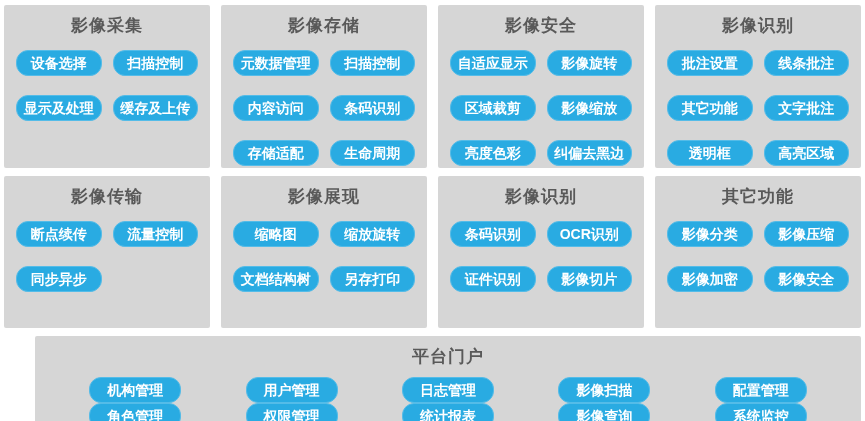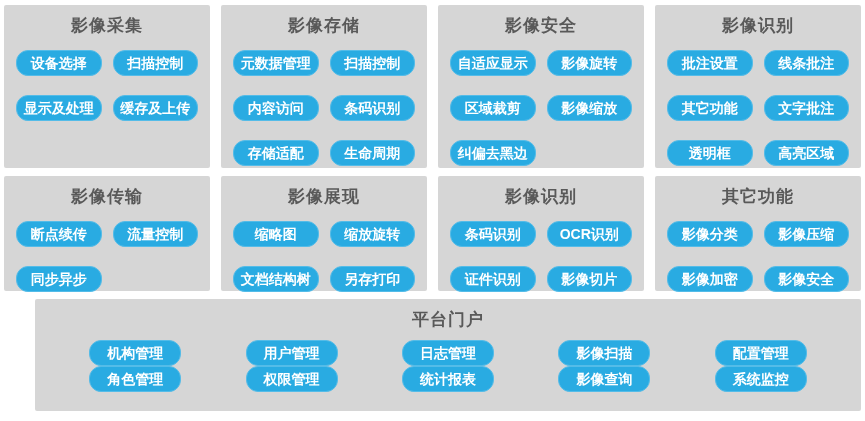--- a/index.html
+++ b/index.html
@@ -15,21 +15,21 @@
   }
   .row { display: flex; gap: 11px; }
   .panel {
     background: #d6d6d6;
     border-radius: 2px;
     flex: 1 1 0;
     box-sizing: border-box;
     display: flex; flex-direction: column;
   }
   .row-top .panel { height: 163px; }
-  .row-mid .panel { height: 115px; }
+  .row-mid .panel { height: 152px; }
   .panel-title {
     margin: 9px 0 0 0;
     text-align: center;
     font-size: 17px;
     font-weight: bold;
     color: #595959;
     letter-spacing: 1px;
   }
   .btn-grid {
     display: grid;
@@ -93,20 +93,21 @@
           <button class="chip">生命周期</button>
         </div>
       </section>
       <section class="panel">
         <h2 class="panel-title">影像安全</h2>
         <div class="btn-grid">
           <button class="chip">自适应显示</button>
           <button class="chip">影像旋转</button>
           <button class="chip">区域裁剪</button>
           <button class="chip">影像缩放</button>
+          <button class="chip">亮度色彩</button>
           <button class="chip">纠偏去黑边</button>
         </div>
       </section>
       <section class="panel">
         <h2 class="panel-title">影像识别</h2>
         <div class="btn-grid">
           <button class="chip">批注设置</button>
           <button class="chip">线条批注</button>
           <button class="chip">其它功能</button>
           <button class="chip">文字批注</button>

